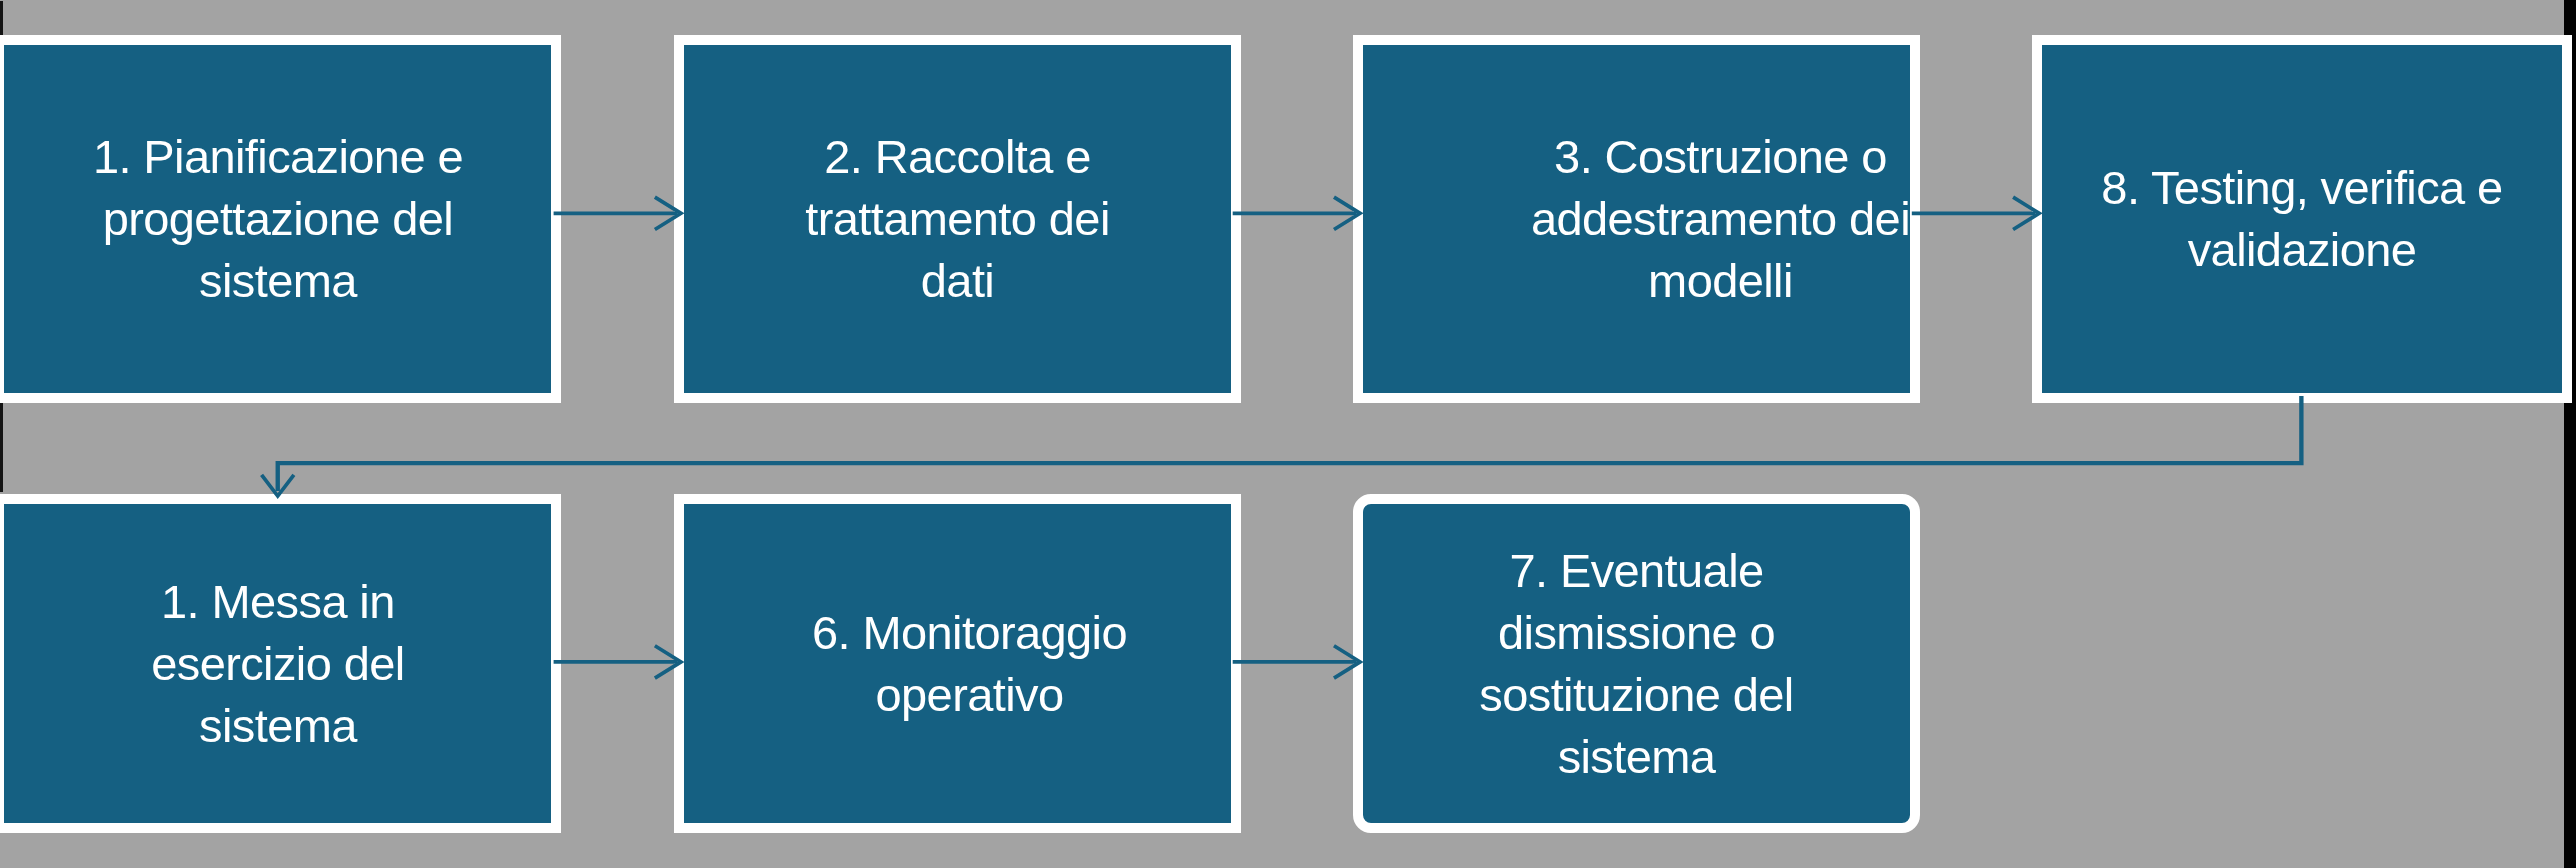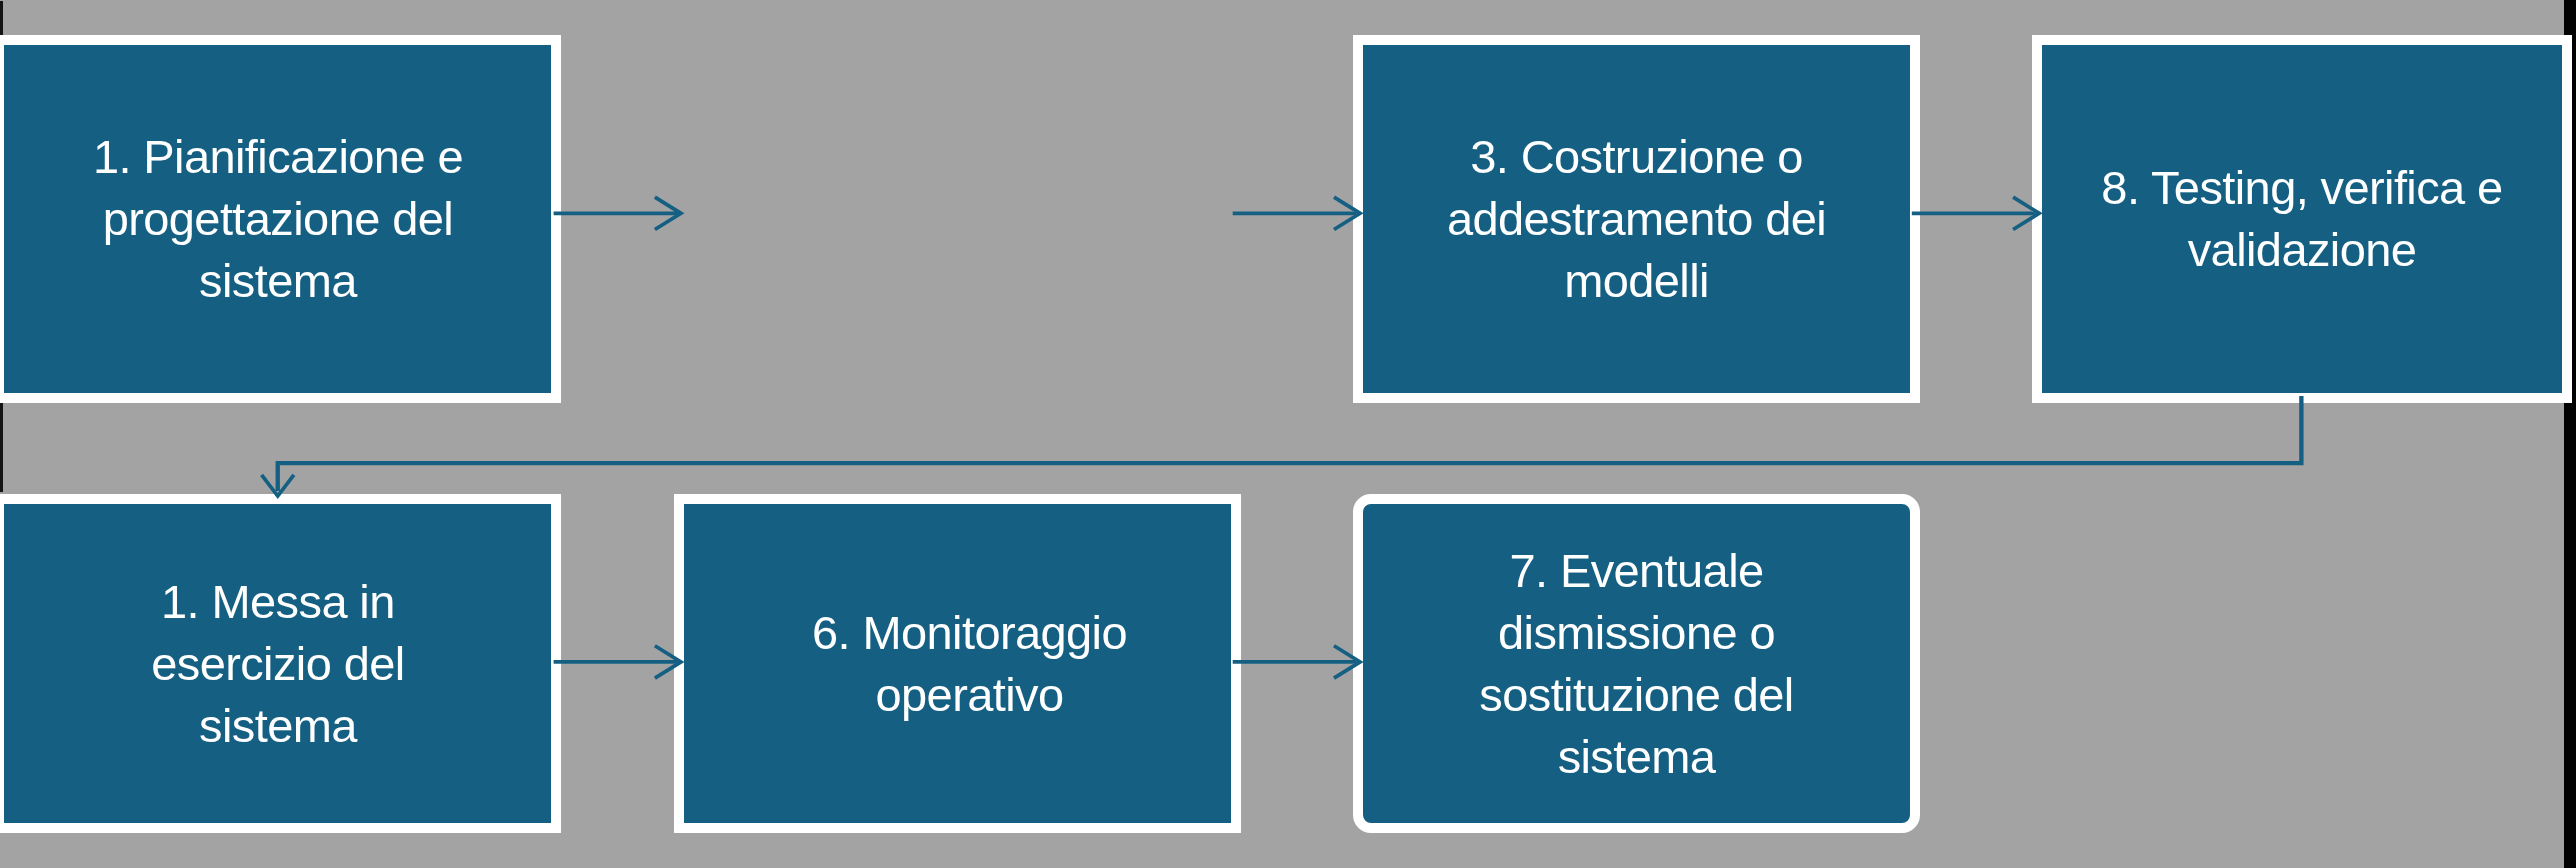--- a/index.html
+++ b/index.html
@@ -28,21 +28,21 @@
     color: #FFFFFF;
     font-size: 47px;
     line-height: 62px;
     letter-spacing: -0.6px;
     text-align: center;
     white-space: pre;
   }
   
   .b1 { left: -5.6px;  top: 35px; width: 567px; height: 368px; }
   .b2 { left: 674px; top: 35px; width: 567px; height: 368px; }
-  .b3 { left: 1353px; top: 35px; width: 567px; height: 368px; }
+  .b3 { left: 1353px; top: 35px; width: 567px; height: 368px; justify-content: flex-end; }
   .b4 { left: 2032px; top: 35px; width: 540px; height: 368px; }
   
   .b5 { left: -5.6px;  top: 494px; width: 567px; height: 339px; }
   .b6 { left: 674px; top: 494px; width: 567px; height: 339px; padding-left: 24px; }
   .b7 { left: 1353px; top: 494px; width: 567px; height: 339px; border-radius: 18px; }
 
   .connectors {
     position: absolute;
     left: 0; top: 0;
     width: 2576px;
@@ -60,20 +60,25 @@
 <div class="stage">
 
   <div class="artifact left-sliver-1"></div>
   <div class="artifact left-sliver-2"></div>
   <div class="artifact right-strip"></div>
 
   <div class="box b1">
     <div class="label">1. Pianificazione e
 progettazione del
 sistema</div>
+  </div>
+  <div class="box b2">
+    <div class="label">2. Raccolta e
+trattamento dei
+dati</div>
   </div>
   <div class="box b3">
     <div class="label">3. Costruzione o
 addestramento dei
 modelli</div>
   </div>
   <div class="box b4">
     <div class="label">8. Testing, verifica e
 validazione</div>
   </div>

